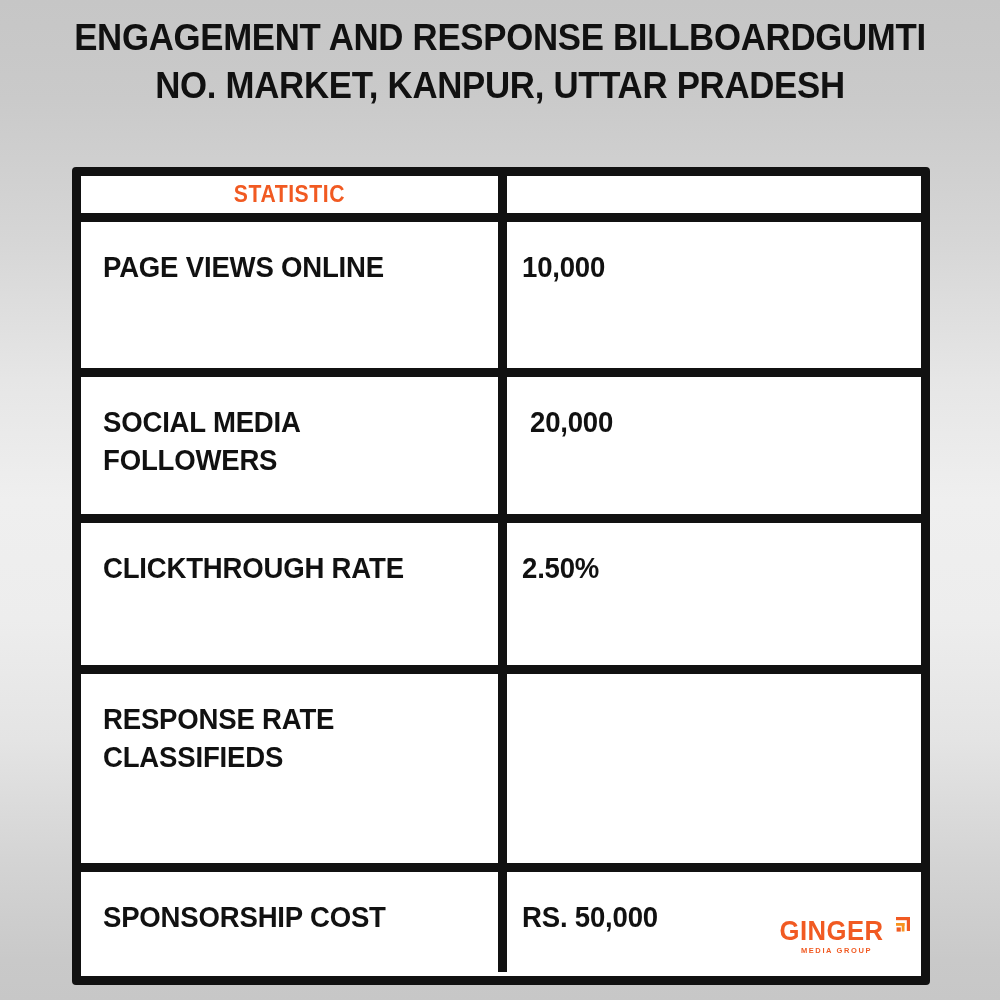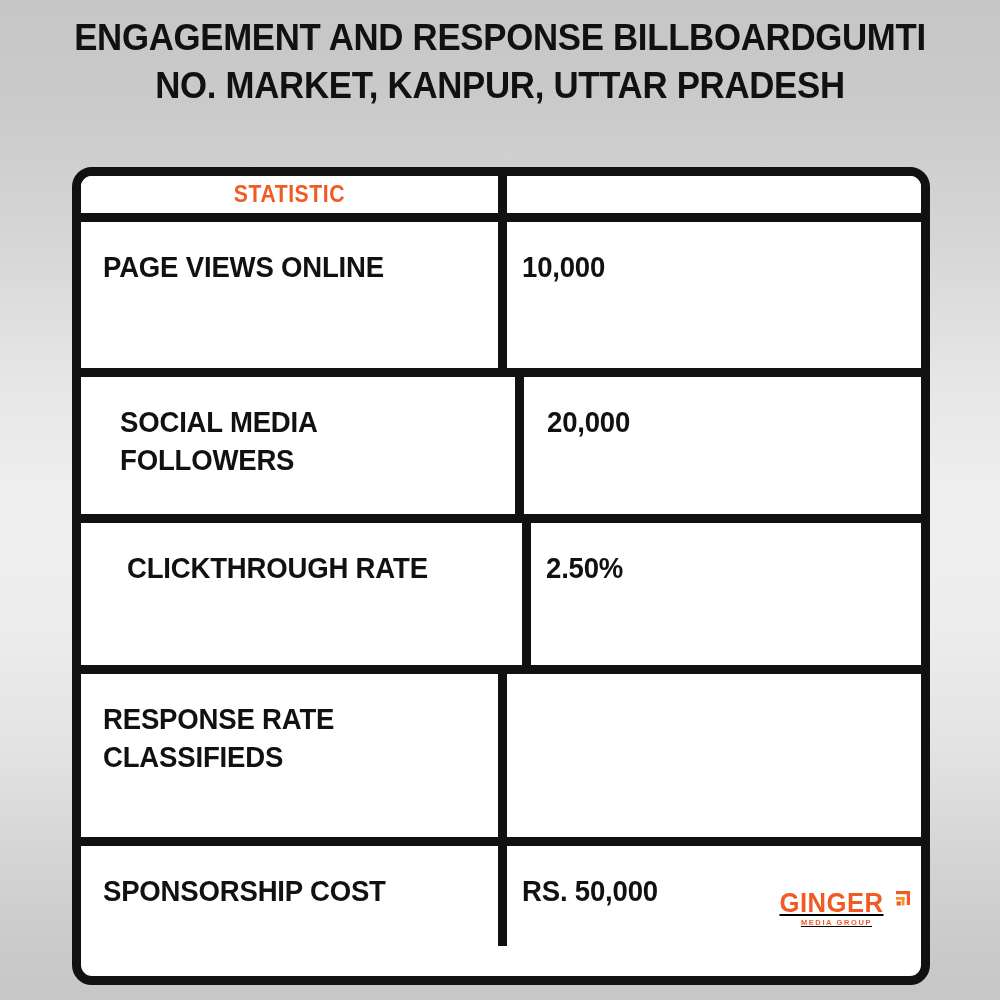--- a/index.html
+++ b/index.html
@@ -45,40 +45,40 @@
   }
 
   
   .stats-table {
     position: absolute;
     left: 72px;
     top: 167px;
     width: 858px;
     height: 818px;
     border: 9px solid #111111;
-    border-radius: 20px;
+    border-radius: 4px;
     background: #ffffff;
     overflow: hidden;
     display: flex;
     flex-direction: column;
   }
 
   .trow {
     display: flex;
     width: 100%;
     border-bottom: 9px solid #111111;
     background: #ffffff;
   }
   .trow:last-child { border-bottom: none; }
 
   .trow.header-row { height: 46px; }
   .trow.r1 { height: 155px; justify-content: flex-end; }
-  .trow.r2 { height: 146px; padding-left: 17px; }
-  .trow.r3 { height: 151px; padding-left: 24px; }
-  .trow.r4 { height: 172px; }
+  .trow.r2 { height: 146px; }
+  .trow.r3 { height: 151px; }
+  .trow.r4 { height: 198px; }
   .trow.r5 { height: 100px; }
 
   .cell {
     position: relative;
     display: flex;
     height: 100%;
   }
 
   .cell.stat {
     width: 426px;
@@ -137,23 +137,22 @@
   }
 
   .trow.r2 .value-label { margin-left: 8px; }
 
   
   .logo {
     position: absolute;
     right: 10px;
     bottom: 14px;
     display: flex;
-    align-items: flex-start;
+    align-items: center;
     pointer-events: none;
-    text-decoration: underline;
   }
   .logo-textwrap {
     display: flex;
     flex-direction: column;
     align-items: flex-end;
   }
   .logo-word {
     color: #f15a22;
     font-weight: 700;
     font-size: 27px;

